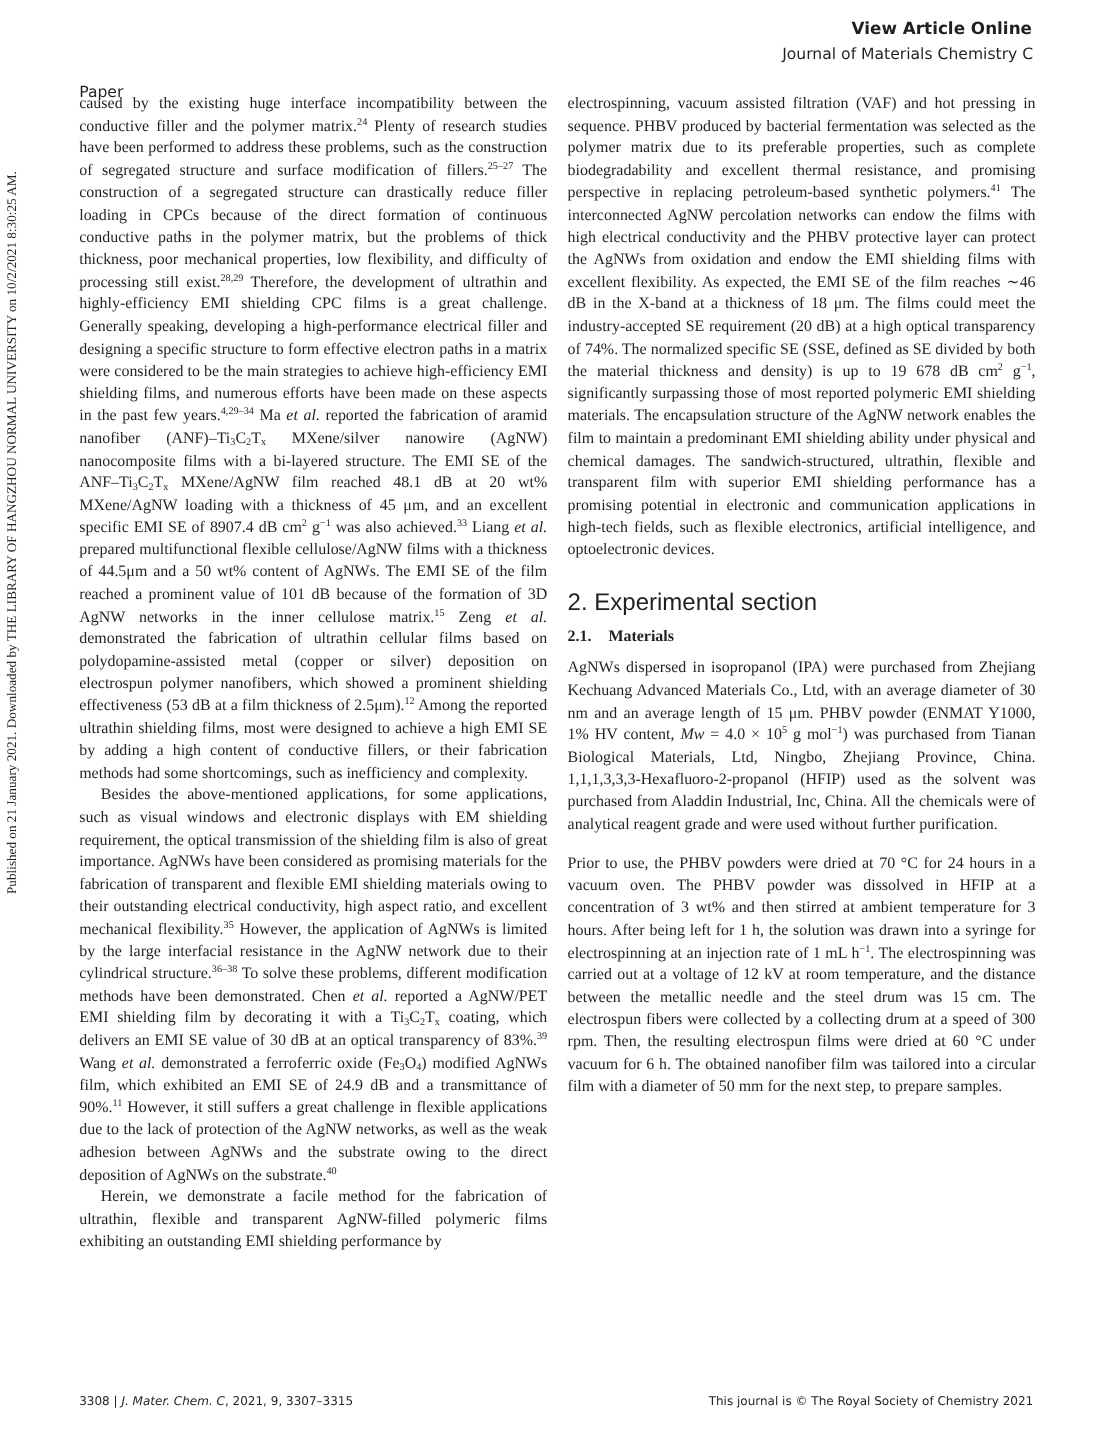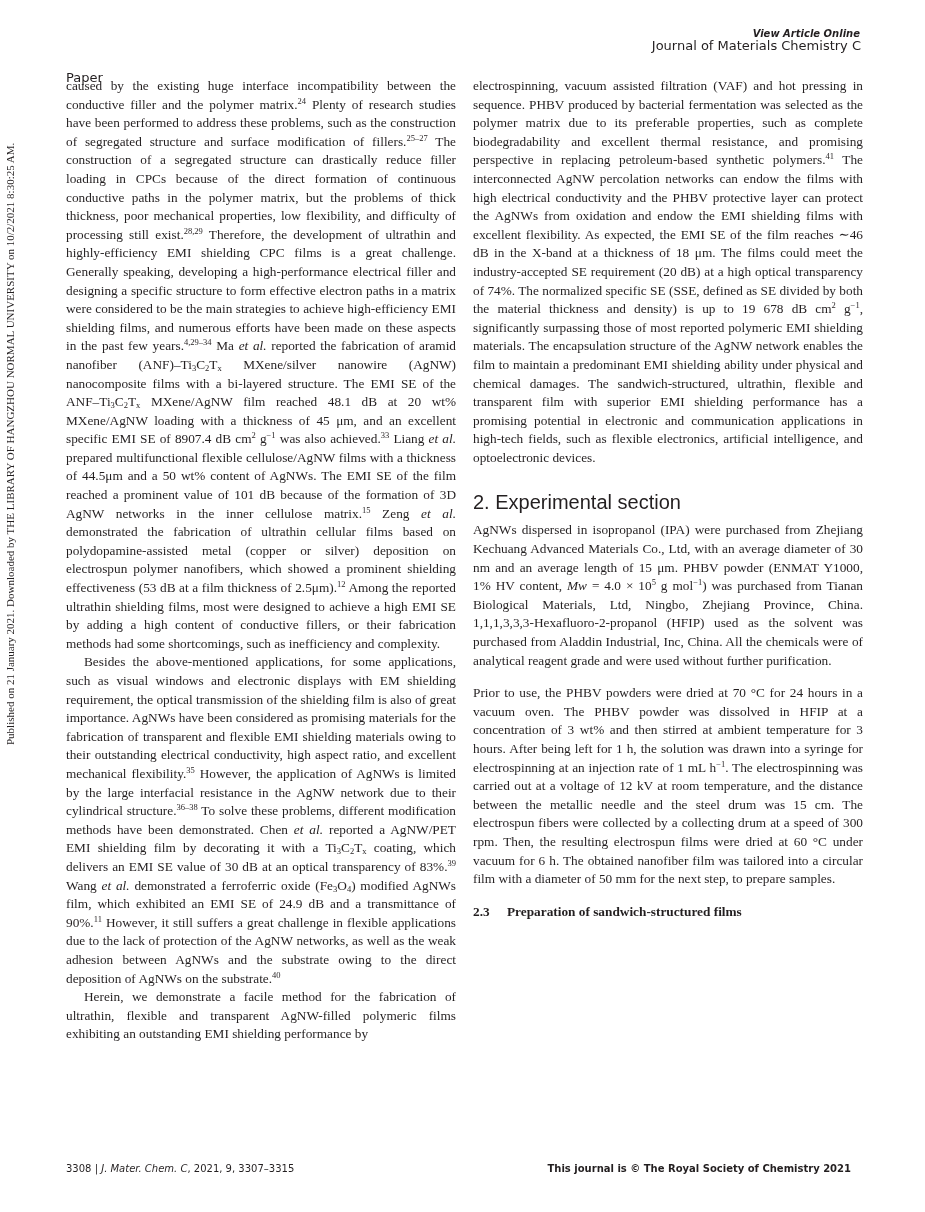--- a/index.html
+++ b/index.html
@@ -1,35 +1,35 @@
 <!DOCTYPE html>
 <html><head>
 <meta charset="utf-8">
 <style>
   html, body { margin: 0; padding: 0; background: #ffffff; }
   body { width: 925px; height: 1212px; position: relative; overflow: hidden; color: #231f20; }
   .sans { font-family: "DejaVu Sans", sans-serif; }
-  #view-online { position: absolute; top: 28px; right: 65px; font-size: 10px; font-weight: bold; color: #231f20; font-style: italic; }
+  #view-online { position: absolute; top: 16px; right: 65px; font-size: 14px; font-weight: bold; color: #231f20; }
   #hdr-left { position: absolute; top: 38px; left: 66px; font-size: 13px; color: #231f20; margin-top: 32px; }
   #hdr-right { position: absolute; top: 38px; right: 64px; font-size: 13px; color: #231f20; }
   #sidebar { position: absolute; left: 4px; top: 745px; transform-origin: 0 0; transform: rotate(-90deg); white-space: nowrap; font-size: 11px; font-family: "Liberation Serif", serif; color: #231f20; width: 660px; }
   .col { position: absolute; top: 77px; width: 390px; font-family: "Liberation Serif", "DejaVu Serif", serif; font-size: 13.3px; line-height: 18.6px; text-align: justify; color: #231f20; }
   #col1 { left: 66px; }
   #col2 { left: 473px; }
   .col p { margin: 0; }
   .col p.indent { text-indent: 18px; }
   sup { font-size: 8.5px; line-height: 0; vertical-align: 5px; }
   sub { font-size: 8.5px; line-height: 0; vertical-align: -2px; }
   h2.section { font-family: Liberation Sans, sans-serif; font-weight: normal; font-size: 20px; margin: 22px 0 6px 0; line-height: 26px; }
   h3.sub { font-family: "Liberation Serif", serif; font-weight: bold; font-size: 13.3px; margin: 0 0 10px 0; line-height: 18px; text-align: left; }
   h3.sub .num { display: inline-block; width: 34px; }
   .gap { height: 14px; }
   #footer-left { position: absolute; top: 1163px; left: 66px; font-size: 10px; font-family: "DejaVu Sans", sans-serif; color: #231f20; }
   #footer-left b { font-weight: normal; text-align: center; }
-  #footer-right { position: absolute; top: 1163px; right: 74px; font-size: 10px; font-family: "DejaVu Sans", sans-serif; color: #231f20; font-weight: bold; }
+  #footer-right { position: absolute; top: 1163px; right: 64px; font-size: 10px; font-family: "DejaVu Sans", sans-serif; color: #231f20; }
   i { font-style: italic; }
 </style>
 </head>
 <body>
 
 <div id="view-online" class="sans">View Article Online</div>
 <div id="hdr-left" class="sans">Paper</div>
 <div id="hdr-right" class="sans">Journal of Materials Chemistry C</div>
 
 <div id="sidebar">Published on 21 January 2021. Downloaded by THE LIBRARY OF HANGZHOU NORMAL UNIVERSITY on 10/2/2021 8:30:25 AM.</div>
@@ -38,23 +38,23 @@
   <p><span>caused by the existing huge interface incompatibility between the conductive filler and the polymer matrix.</span><sup>24</sup><span> Plenty of research studies have been performed to address these problems, such as the construction of segregated structure and surface modification of fillers.</span><sup>25–27</sup><span> The construction of a segregated structure can drastically reduce filler loading in CPCs because of the direct formation of continuous conductive paths in the polymer matrix, but the problems of thick thickness, poor mechanical properties, low flexibility, and difficulty of processing still exist.</span><sup>28,29</sup><span> Therefore, the development of ultrathin and highly-efficiency EMI shielding CPC films is a great challenge. Generally speaking, developing a high-performance electrical filler and designing a specific structure to form effective electron paths in a matrix were considered to be the main strategies to achieve high-efficiency EMI shielding films, and numerous efforts have been made on these aspects in the past few years.</span><sup>4,29–34</sup><span> Ma </span><i>et al.</i><span> reported the fabrication of aramid nanofiber (ANF)–Ti</span><sub>3</sub><span>C</span><sub>2</sub><span>T</span><sub>x</sub><span> MXene/silver nanowire (AgNW) nanocomposite films with a bi-layered structure. The EMI SE of the ANF–Ti</span><sub>3</sub><span>C</span><sub>2</sub><span>T</span><sub>x</sub><span> MXene/AgNW film reached 48.1 dB at 20 wt% MXene/AgNW loading with a thickness of 45 μm, and an excellent specific EMI SE of 8907.4 dB cm</span><sup>2</sup><span> g</span><sup>−1</sup><span> was also achieved.</span><sup>33</sup><span> Liang </span><i>et al.</i><span> prepared multifunctional flexible cellulose/AgNW films with a thickness of 44.5μm and a 50 wt% content of AgNWs. The EMI SE of the film reached a prominent value of 101 dB because of the formation of 3D AgNW networks in the inner cellulose matrix.</span><sup>15</sup><span> Zeng </span><i>et al.</i><span> demonstrated the fabrication of ultrathin cellular films based on polydopamine-assisted metal (copper or silver) deposition on electrospun polymer nanofibers, which showed a prominent shielding effectiveness (53 dB at a film thickness of 2.5μm).</span><sup>12</sup><span> Among the reported ultrathin shielding films, most were designed to achieve a high EMI SE by adding a high content of conductive fillers, or their fabrication methods had some shortcomings, such as inefficiency and complexity.</span></p>
   <p class="indent"><span>Besides the above-mentioned applications, for some applications, such as visual windows and electronic displays with EM shielding requirement, the optical transmission of the shielding film is also of great importance. AgNWs have been considered as promising materials for the fabrication of transparent and flexible EMI shielding materials owing to their outstanding electrical conductivity, high aspect ratio, and excellent mechanical flexibility.</span><sup>35</sup><span> However, the application of AgNWs is limited by the large interfacial resistance in the AgNW network due to their cylindrical structure.</span><sup>36–38</sup><span> To solve these problems, different modification methods have been demonstrated. Chen </span><i>et al.</i><span> reported a AgNW/PET EMI shielding film by decorating it with a Ti</span><sub>3</sub><span>C</span><sub>2</sub><span>T</span><sub>x</sub><span> coating, which delivers an EMI SE value of 30 dB at an optical transparency of 83%.</span><sup>39</sup><span> Wang </span><i>et al.</i><span> demonstrated a ferroferric oxide (Fe</span><sub>3</sub><span>O</span><sub>4</sub><span>) modified AgNWs film, which exhibited an EMI SE of 24.9 dB and a transmittance of 90%.</span><sup>11</sup><span> However, it still suffers a great challenge in flexible applications due to the lack of protection of the AgNW networks, as well as the weak adhesion between AgNWs and the substrate owing to the direct deposition of AgNWs on the substrate.</span><sup>40</sup></p>
   <p class="indent"><span>Herein, we demonstrate a facile method for the fabrication of ultrathin, flexible and transparent AgNW-filled polymeric films exhibiting an outstanding EMI shielding performance by</span></p>
 </div>
 
 <div id="col2" class="col">
   <p><span>electrospinning, vacuum assisted filtration (VAF) and hot pressing in sequence. PHBV produced by bacterial fermentation was selected as the polymer matrix due to its preferable properties, such as complete biodegradability and excellent thermal resistance, and promising perspective in replacing petroleum-based synthetic polymers.</span><sup>41</sup><span> The interconnected AgNW percolation networks can endow the films with high electrical conductivity and the PHBV protective layer can protect the AgNWs from oxidation and endow the EMI shielding films with excellent flexibility. As expected, the EMI SE of the film reaches ∼46 dB in the X-band at a thickness of 18 μm. The films could meet the industry-accepted SE requirement (20 dB) at a high optical transparency of 74%. The normalized specific SE (SSE, defined as SE divided by both the material thickness and density) is up to 19 678 dB cm</span><sup>2</sup><span> g</span><sup>−1</sup><span>, significantly surpassing those of most reported polymeric EMI shielding materials. The encapsulation structure of the AgNW network enables the film to maintain a predominant EMI shielding ability under physical and chemical damages. The sandwich-structured, ultrathin, flexible and transparent film with superior EMI shielding performance has a promising potential in electronic and communication applications in high-tech fields, such as flexible electronics, artificial intelligence, and optoelectronic devices.</span></p>
 
   <h2 class="section">2.  Experimental section</h2>
 
+  <h3 class="sub" style="margin-bottom:8px;"><span class="num">2.1.</span><span>Materials</span></h3>
   <p><span>AgNWs dispersed in isopropanol (IPA) were purchased from Zhejiang Kechuang Advanced Materials Co., Ltd, with an average diameter of 30 nm and an average length of 15 μm. PHBV powder (ENMAT Y1000, 1% HV content, </span><i>Mw</i><span> = 4.0 × 10</span><sup>5</sup><span> g mol</span><sup>−1</sup><span>) was purchased from Tianan Biological Materials, Ltd, Ningbo, Zhejiang Province, China. 1,1,1,3,3,3-Hexafluoro-2-propanol (HFIP) used as the solvent was purchased from Aladdin Industrial, Inc, China. All the chemicals were of analytical reagent grade and were used without further purification.</span></p>
 
   <div class="gap"></div>
   <p><span>Prior to use, the PHBV powders were dried at 70 °C for 24 hours in a vacuum oven. The PHBV powder was dissolved in HFIP at a concentration of 3 wt% and then stirred at ambient temperature for 3 hours. After being left for 1 h, the solution was drawn into a syringe for electrospinning at an injection rate of 1 mL h</span><sup>−1</sup><span>. The electrospinning was carried out at a voltage of 12 kV at room temperature, and the distance between the metallic needle and the steel drum was 15 cm. The electrospun fibers were collected by a collecting drum at a speed of 300 rpm. Then, the resulting electrospun films were dried at 60 °C under vacuum for 6 h. The obtained nanofiber film was tailored into a circular film with a diameter of 50 mm for the next step, to prepare samples.</span></p>
 
   <div class="gap"></div>
-  <h3 class="sub"><span class="num">2.3</span><span>Preparation of sandwich-structured films</span></h3>
 </div>
 
 <div id="footer-left"><b>3308</b><span> | </span><i>J. Mater. Chem. C</i><span>, 2021, </span><b>9</b><span>, 3307–3315</span></div>
 <div id="footer-right">This journal is © The Royal Society of Chemistry 2021</div>
 
 </body></html>

